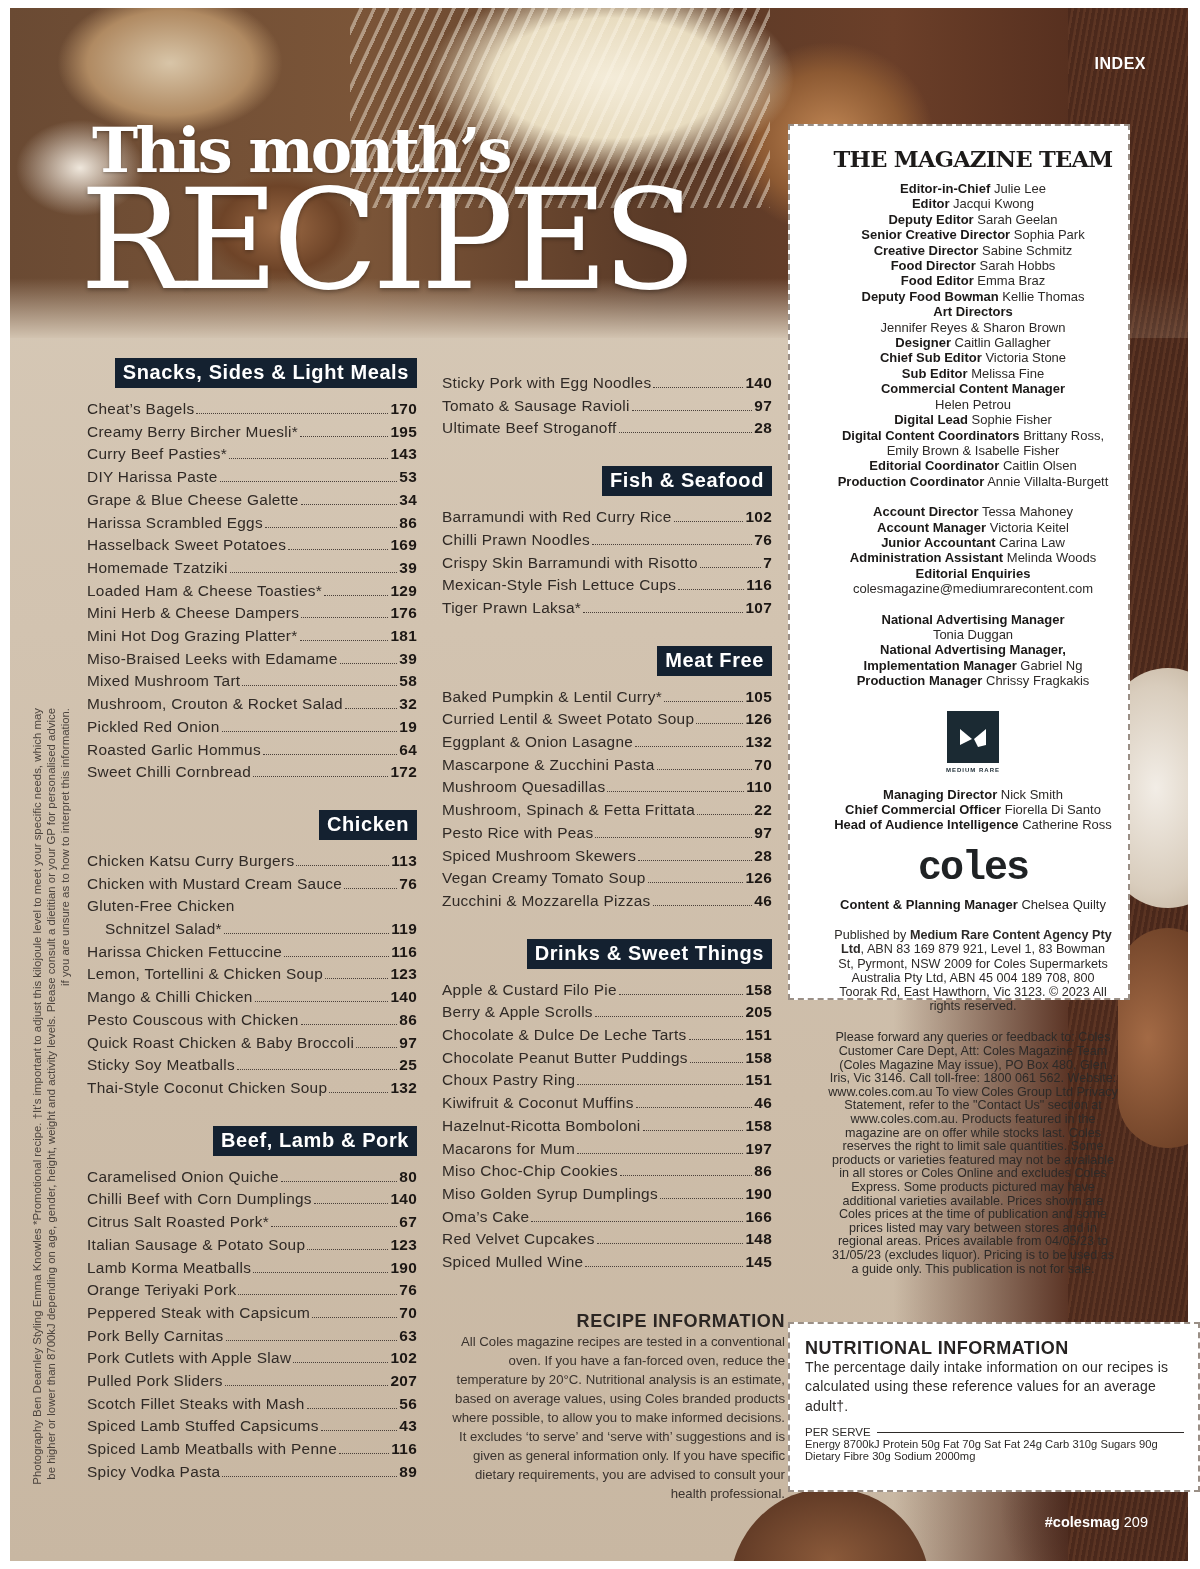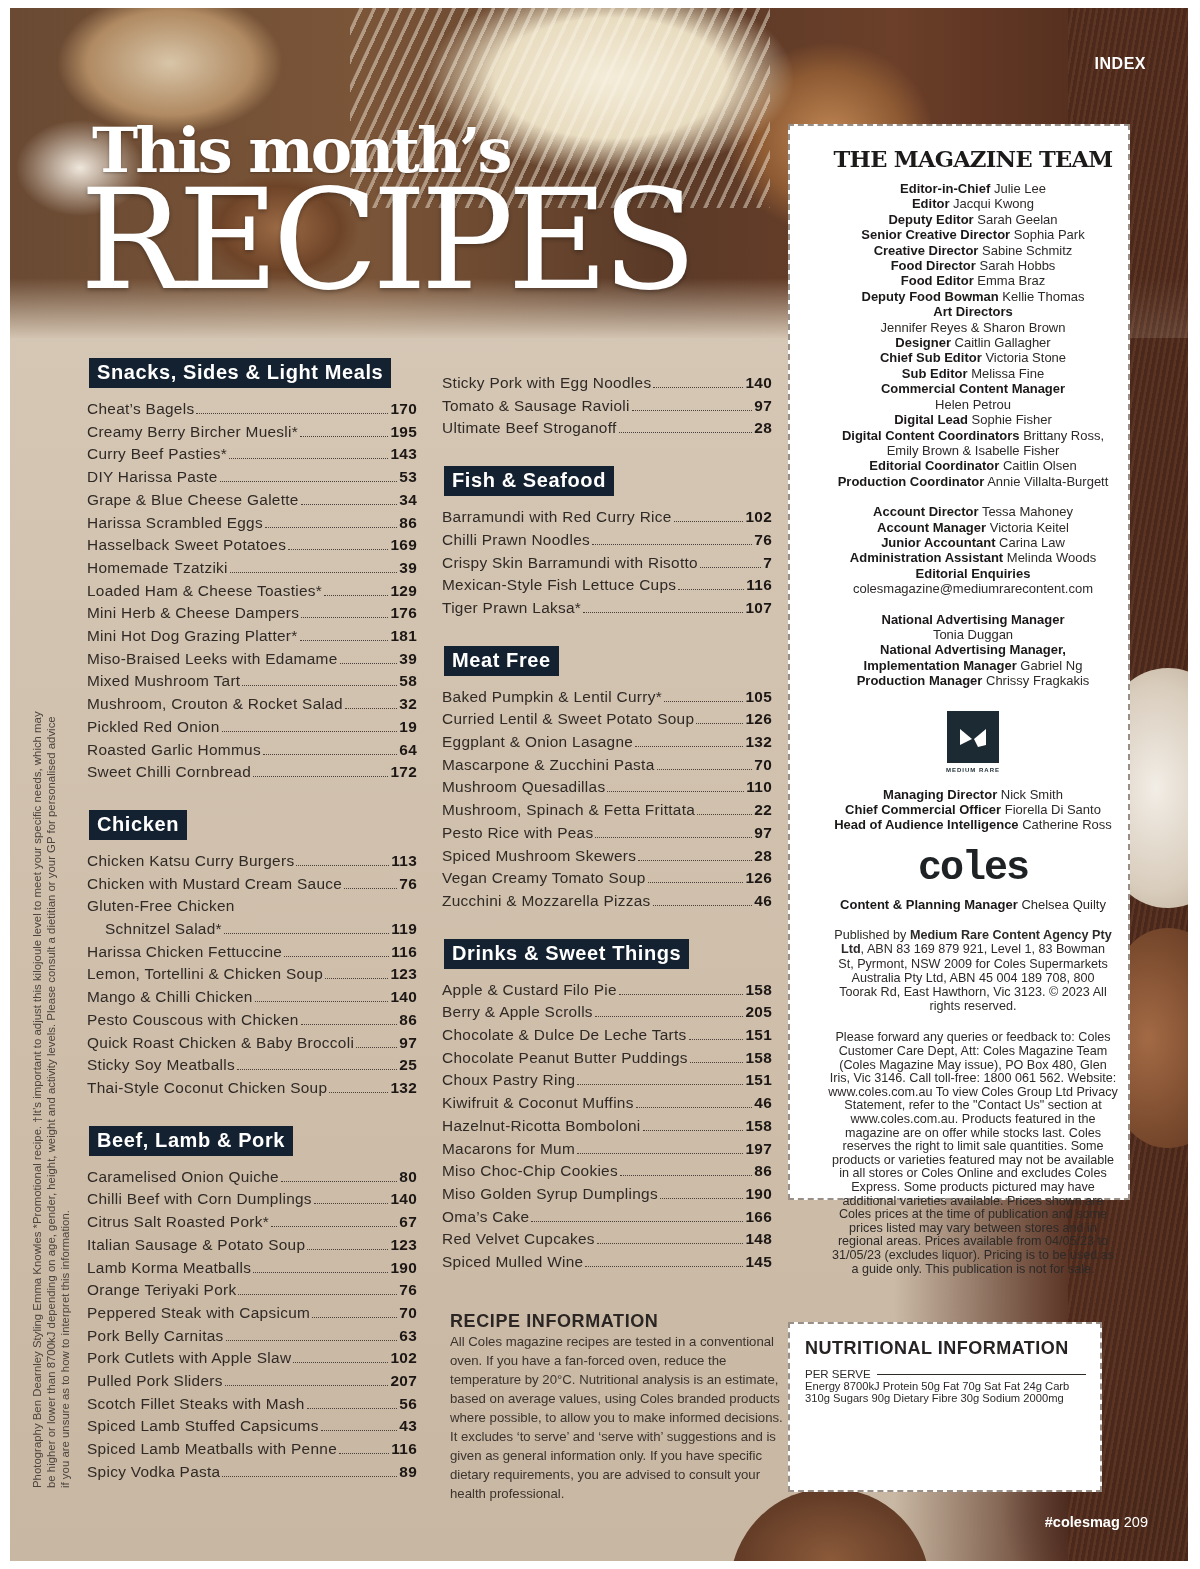--- a/index.html
+++ b/index.html
@@ -7,20 +7,21 @@
   body { font-family: "Liberation Sans", sans-serif; color: #2a2522; position: relative; }
 
   .page {
     position: absolute; left: 10px; top: 8px; width: 1178px; height: 1553px;
     overflow: hidden;
     background:
       radial-gradient(ellipse 140px 120px at 1160px 760px, #e9e1d6 0%, #c9b9a6 40%, rgba(0,0,0,0) 70%),
       radial-gradient(ellipse 200px 160px at 1150px 1500px, #3a2018 0%, rgba(0,0,0,0) 80%),
       linear-gradient(90deg, rgba(0,0,0,0) 75%, #5a3324 90%, #3c1f15 100%),
       linear-gradient(180deg, #d8cbb9 0%, #d2c3b0 40%, #cdbda9 70%, #c8b7a2 100%);
+    text-align: right;
   }
   
   .photo-top {
     position: absolute; left: 0; top: 0; width: 1178px; height: 330px;
     background:
       radial-gradient(ellipse 150px 95px at 160px 55px, #d8c5a8 0%, #b08a62 55%, rgba(0,0,0,0) 75%),
       radial-gradient(ellipse 100px 70px at 270px 220px, #9b6a45 0%, #6e4428 60%, rgba(0,0,0,0) 80%),
       radial-gradient(ellipse 230px 120px at 600px 70px, #f4ecd9 0%, #e8dcc0 50%, rgba(0,0,0,0) 80%),
       radial-gradient(ellipse 130px 120px at 820px 130px, #c08654 0%, #8d5a33 55%, rgba(0,0,0,0) 80%),
       radial-gradient(ellipse 80px 60px at 70px 160px, #efe7dc 0%, rgba(0,0,0,0) 80%),
@@ -94,21 +95,21 @@
   .recipe .page-num { font-weight: bold; color: #1c1714; white-space: nowrap; }
 
   .recipe-info {
     position: absolute; left: 440px; top: 1283px; width: 335px;
   }
   .recipe-info h3 { font-size: 18px; font-weight: bold; color: #2b2623; letter-spacing: 0.6px; line-height: 20px; margin-top: 20px; }
   .recipe-info p { font-size: 13.2px; line-height: 19px; color: #3a332e; margin-top: 1px; }
 
   
   .team-panel {
-    position: absolute; left: 788px; top: 124px; width: 342px; height: 1076px;
+    position: absolute; left: 788px; top: 124px; width: 342px; height: 876px;
     background: #ffffff; border: 2px dashed #9a8f86;
     text-align: center; padding-top: 20px; padding-left: 28px;
   }
   .team-title {
     font-family: "DejaVu Serif", serif; font-weight: bold; font-size: 22.5px;
     letter-spacing: -0.7px; color: #1d1b1a; margin-bottom: 9px;
   }
   .credit { font-size: 13px; line-height: 15.4px; color: #2d2a28; }
   .credit b { font-weight: bold; color: #1b1918; }
   .credit-gap { height: 15px; }
@@ -119,21 +120,21 @@
   .mr-logo-word { font-size: 6px; font-weight: bold; letter-spacing: 1px; color: #1b2a33; margin-bottom: 14px; }
   .coles-logo {
     font-weight: bold; font-size: 40px; letter-spacing: -2px; color: #1f2224;
     margin-top: 16px; line-height: 40px; font-family: Liberation Mono, monospace;
   }
   .publish { font-size: 12.6px; line-height: 14.2px; color: #2d2a28; margin-top: 16px; padding: 0 14px; }
   .disclaimer { font-size: 12.6px; line-height: 13.6px; color: #2d2a28; margin-top: 18px; padding: 0 10px; }
 
   
   .nutri-panel {
-    position: absolute; left: 788px; top: 1322px; width: 314px; height: 170px;
+    position: absolute; left: 788px; top: 1322px; width: 412px; height: 170px;
     background: #ffffff; border: 2px dashed #9a8f86; padding: 14px 14px 0 15px;
   }
   .nutri-panel h3 { font-size: 18px; font-weight: bold; letter-spacing: 0.5px; color: #262322; line-height: 20px; }
   .nutri-panel p { font-size: 14px; line-height: 19.4px; color: #2d2a28; letter-spacing: 0.2px; }
   .per-serve { display: flex; align-items: center; margin-top: 10px; font-size: 11.5px; line-height: 12px; color: #2d2a28; }
   .per-serve .rule { flex: 1; height: 1px; background: #2d2a28; margin-left: 6px; }
   .nutri-values { font-size: 11.2px; line-height: 12px; color: #2d2a28; }
 
   .side-note {
     position: absolute; left: 20px; top: 1480px;
@@ -534,20 +535,21 @@
       <div class="credit"><b>Content &amp; Planning Manager</b> <span>Chelsea Quilty</span></div>
     </div>
   <div class="publish">
     <span>Published by </span><b>Medium Rare Content Agency Pty Ltd</b><span>, ABN 83 169 879 921, Level 1, 83 Bowman St, Pyrmont, NSW 2009 for Coles Supermarkets Australia Pty Ltd, ABN 45 004 189 708, 800 Toorak Rd, East Hawthorn, Vic 3123. © 2023 All rights reserved.</span>
   </div>
   <div class="disclaimer">Please forward any queries or feedback to: Coles Customer Care Dept, Att: Coles Magazine Team (Coles Magazine May issue), PO Box 480, Glen Iris, Vic 3146. Call toll-free: 1800 061 562. Website: www.coles.com.au To view Coles Group Ltd Privacy Statement, refer to the "Contact Us" section at www.coles.com.au. Products featured in the magazine are on offer while stocks last. Coles reserves the right to limit sale quantities. Some products or varieties featured may not be available in all stores or Coles Online and excludes Coles Express. Some products pictured may have additional varieties available. Prices shown are Coles prices at the time of publication and some prices listed may vary between stores and in regional areas. Prices available from 04/05/23 to 31/05/23 (excludes liquor). Pricing is to be used as a guide only. This publication is not for sale.</div>
 </div>
 
 <div class="nutri-panel">
   <h3>NUTRITIONAL INFORMATION</h3>
+  <p>The percentage daily intake information on our recipes is calculated using these reference values for an average adult†.</p>
   <div class="per-serve">
     <span>PER SERVE</span>
     <span class="rule"></span>
   </div>
   <div class="nutri-values">Energy 8700kJ Protein 50g Fat 70g Sat Fat 24g Carb 310g Sugars 90g Dietary Fibre 30g Sodium 2000mg</div>
 </div>
 
 <div class="footer-tag">
   <b>#colesmag</b>
   <span>209</span>

